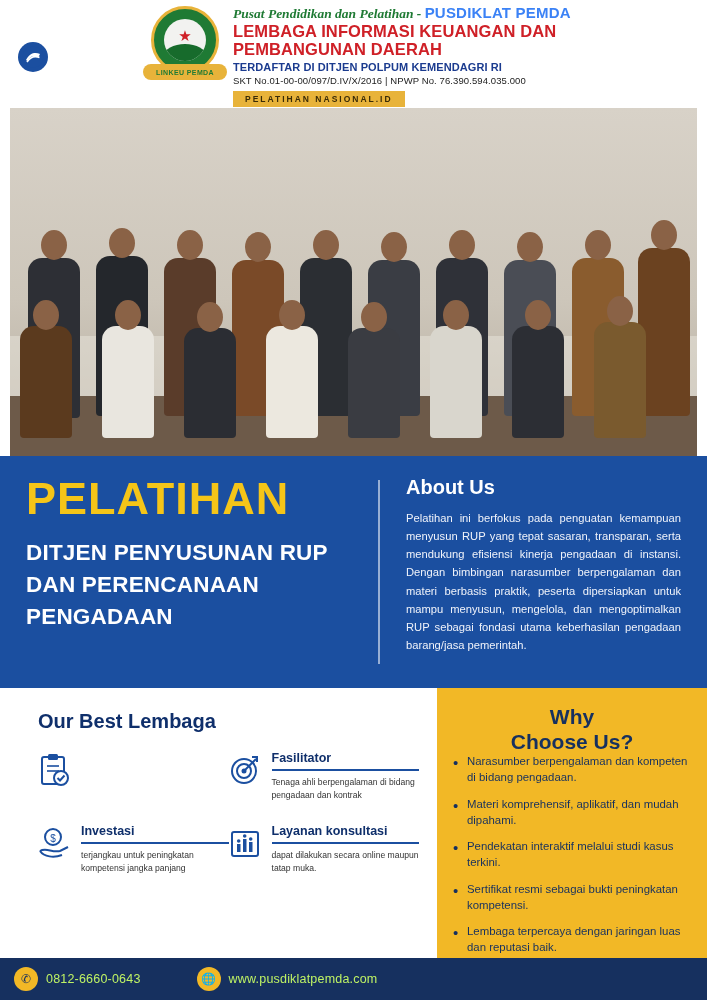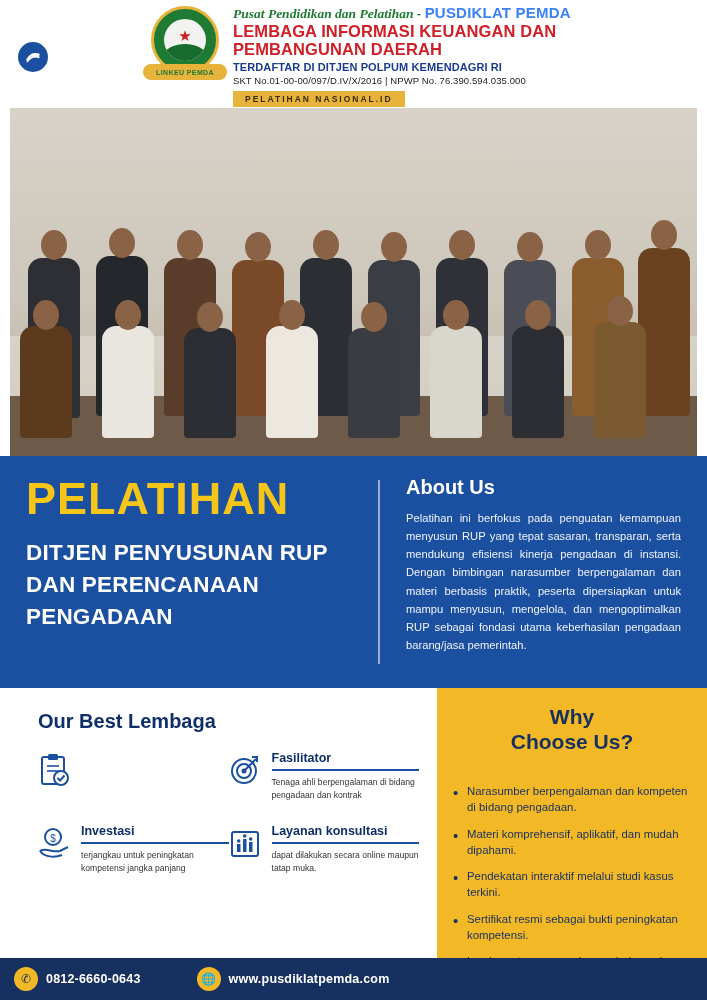--- a/index.html
+++ b/index.html
@@ -97,39 +97,39 @@
   .svc-grid { display:flex; flex-wrap:wrap; }
   .svc { width:50%; display:flex; gap:9px; margin-bottom:22px; }
   .svc .ic { width:34px; flex:0 0 34px; padding-top:2px; }
   .svc .tx { flex:1; }
   .svc .tt { font-size:12.5px; font-weight:bold; color:#0f2f6b; }
   .svc .ul { width:100%; height:2px; background:#1b4fa0; margin:4px 0 5px 0; }
   .svc .ds { font-size:8.6px; line-height:1.5; color:#333; }
 
   .why { flex:1; background:#f2b826; padding: 16px 16px 0 16px; }
   .why h3 { text-align:center; font-size:21px; font-weight:bold; color:#16305f; line-height:1.2; }
-  .why ul { margin-top:30px; list-style:none; }
+  .why ul { margin-top:0; list-style:none; }
   .why li {
     font-size:11.4px; line-height:1.38; color:#16305f; margin-bottom:11px;
     position:relative; padding-left:14px;
   }
   .why li:before {
     content:"•"; position:absolute; left:0; top:-1px; font-size:15px; color:#16305f;
   }
 
   
   .footer {
     position:absolute; left:0; bottom:0; width:707px; height:42px;
     background:#16305f; display:flex; align-items:center; padding-left:14px; gap:8px;
   }
   .fo-ic {
     width:24px;height:24px;border-radius:50%;background:#f2b826;
     display:flex;align-items:center;justify-content:center;color:#16305f;font-size:12px;
   }
-  .fo-tx { color:#ffffff; font-size:12.5px; font-weight:bold; letter-spacing:.2px;}
+  .fo-tx { color:#bef264; font-size:12.5px; font-weight:normal; letter-spacing:.2px;}
   .fo-gap { width:40px; }
 </style>
 </head>
 <body>
 
 <div class="page">
 
   <div class="header">
 
     <div class="logo-circle">

